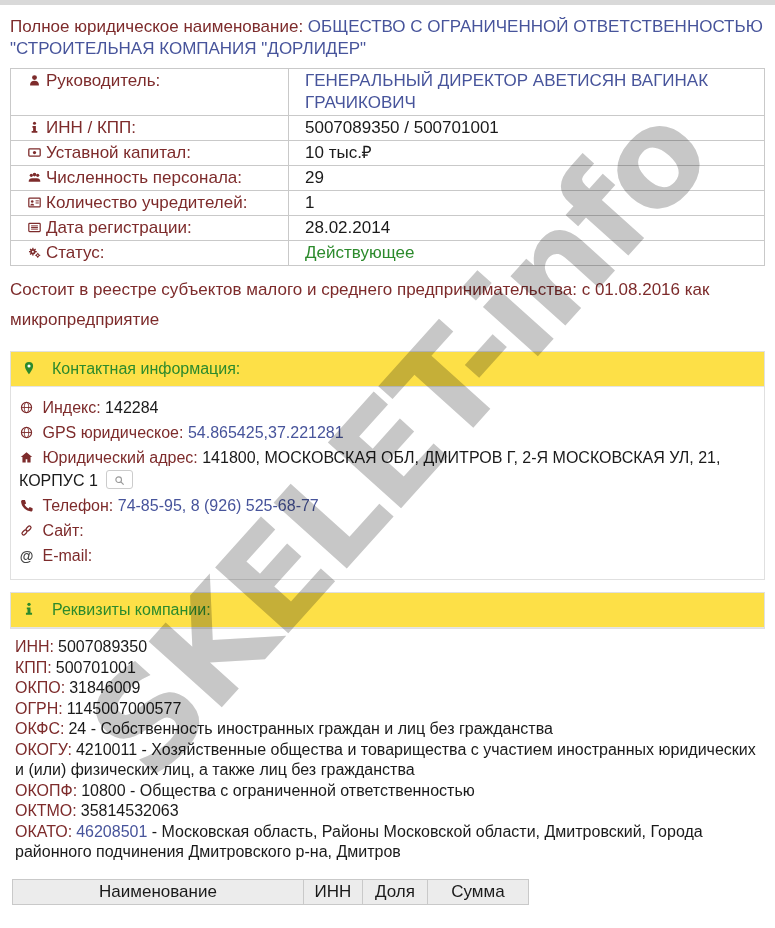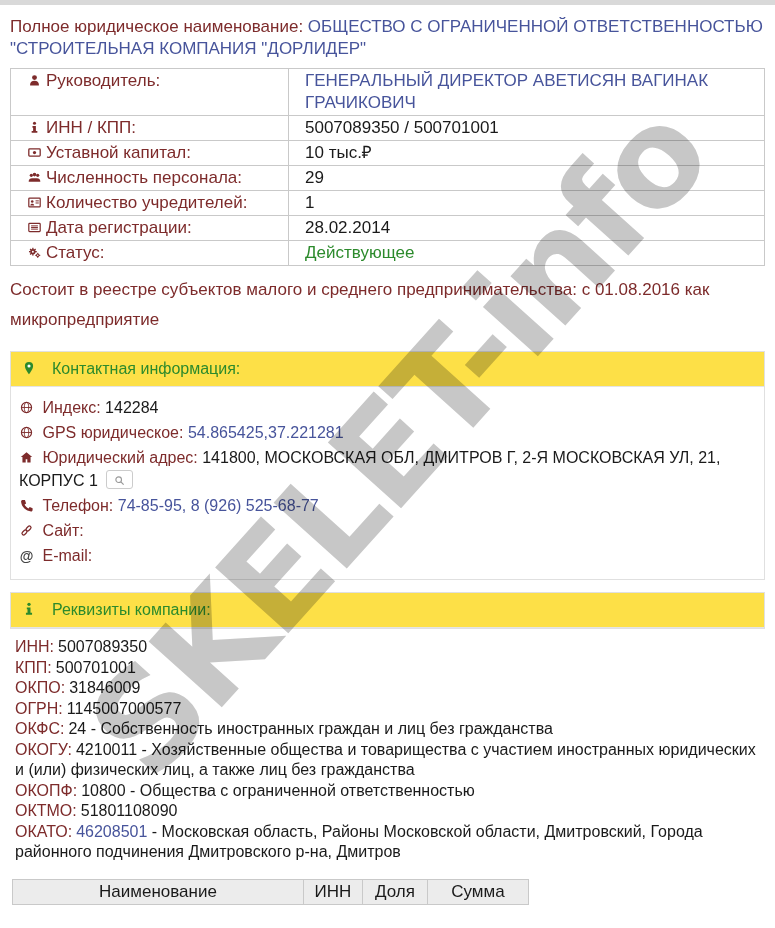--- a/index.html
+++ b/index.html
@@ -200,21 +200,21 @@
     </div>
 
     <div class="reqs">
       <div class="ritem"><span class="rlabel">ИНН:</span><span>5007089350</span></div>
       <div class="ritem"><span class="rlabel">КПП:</span><span>500701001</span></div>
       <div class="ritem"><span class="rlabel">ОКПО:</span><span>31846009</span></div>
       <div class="ritem"><span class="rlabel">ОГРН:</span><span>1145007000577</span></div>
       <div class="ritem"><span class="rlabel">ОКФС:</span><span>24 - Собственность иностранных граждан и лиц без гражданства</span></div>
       <div class="ritem"><span class="rlabel">ОКОГУ:</span><span>4210011 - Хозяйственные общества и товарищества с участием иностранных юридических и (или) физических лиц, а также лиц без гражданства</span></div>
       <div class="ritem"><span class="rlabel">ОКОПФ:</span><span>10800 - Общества с ограниченной ответственностью</span></div>
-      <div class="ritem"><span class="rlabel">ОКТМО:</span><span>51801108090</span></div>
+      <div class="ritem"><span class="rlabel">ОКТМО:</span><span>35814532063</span></div>
       <div class="ritem">
         <span class="rlabel">ОКАТО:</span><a class="blue" href="#">46208501</a>
         <span>- Московская область, Районы Московской области, Дмитровский, Города районного подчинения Дмитровского р-на, Дмитров</span>
       </div>
     </div>
 
     <div class="founders-wrap">
       <table class="founders">
         <tbody>
             <tr>

